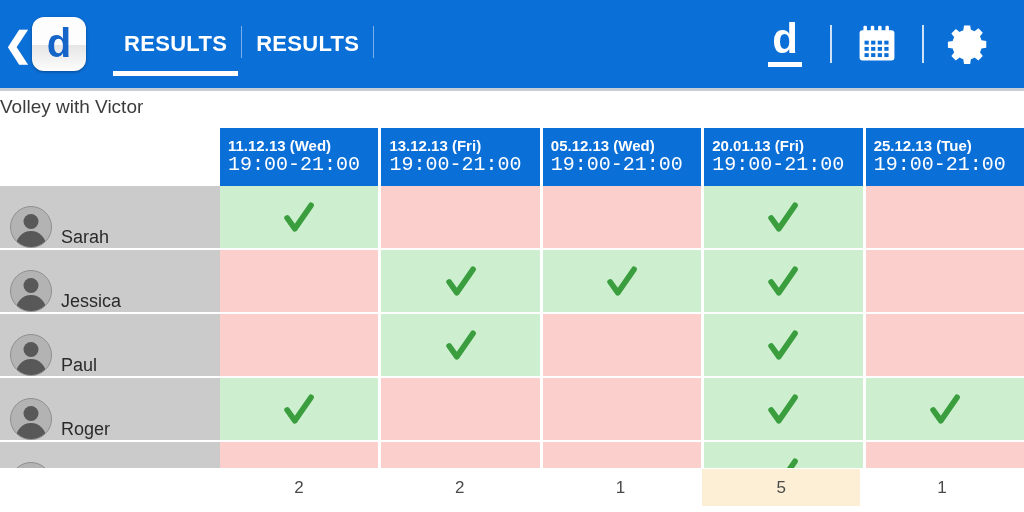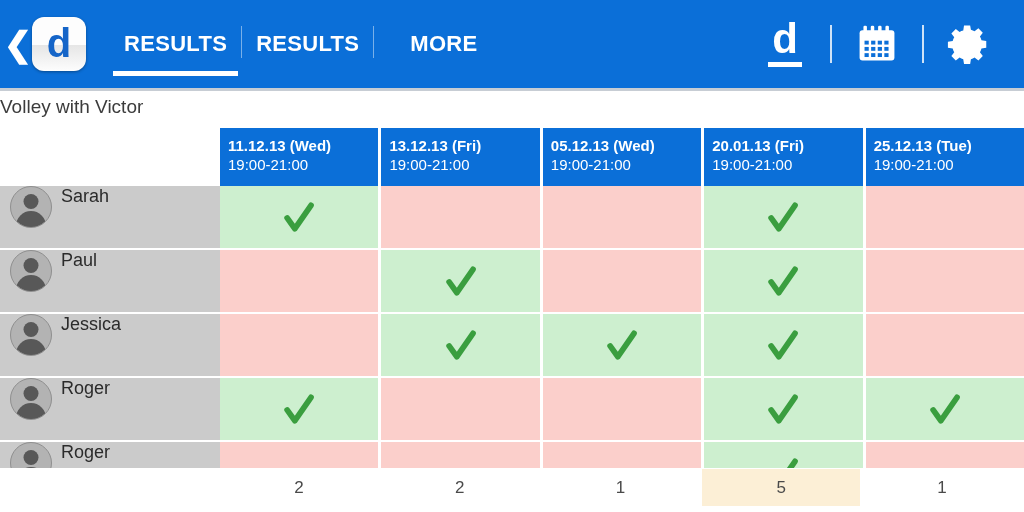--- a/index.html
+++ b/index.html
@@ -88,33 +88,33 @@
     width:220px; min-width:220px; flex:0 0 220px;
   }
   .datecell{
     flex:1 1 0; min-width:0;
     background:#0B6FD8; color:#fff;
     border-right:3px solid #ffffff;
     padding:8px 0 0 8px;
     height:58px;
   }
   .datecell .d1{ font-size:15px; font-weight:bold; line-height:19px; white-space:nowrap; }
-  .datecell .d2{ font-size:15px; line-height:19px; white-space:nowrap; }
+  .datecell .d2{ font-size:20px; line-height:19px; white-space:nowrap;font-family:Liberation Mono, monospace; }
 
   .headrow{ height:58px; }
   .headrow .namecol{ background:#ffffff; }
 
   .bodywrap{
     position:absolute; left:0; top:58px; width:1024px; height:282px;
     overflow:hidden;
   }
   .prow{ display:flex; width:1024px; height:62px; margin-bottom:2px; }
   .pname{
     width:220px; min-width:220px; flex:0 0 220px;
-    background:#cbcbcb; display:flex; align-items:flex-start;
+    background:#cbcbcb; display:flex; align-items:flex-end;
     padding-left:10px; gap:9px;
   }
   .avatar{
     width:42px; height:42px; border-radius:50%;
     background:#b3b3b3; border:1px solid #8f8f8f;
     position:relative; overflow:hidden; flex:0 0 42px;
   }
   .avatar::before{
     content:""; position:absolute; left:50%; top:7px;
     width:15px; height:15px; border-radius:50%;
@@ -162,23 +162,20 @@
 
   <div class="tabs">
     <div class="tab active">
       <span>RESULTS</span>
     </div>
     <div class="tab-sep"></div>
     <div class="tab">
       <span>RESULTS</span>
     </div>
     <div class="tab-sep"></div>
-    <div class="tab more">
-      <span>MORE</span>
-    </div>
   </div>
 
   <div class="appbar-right">
     <div class="ic">
       <span class="ic-d">d</span>
     </div>
     <div class="vsep"></div>
     <div class="ic">
       <svg width="44" height="44" viewBox="0 0 24 24" aria-hidden="true">
         <rect x="2.5" y="4.5" width="19" height="16.5" rx="1.6" fill="#ffffff"></rect>
@@ -257,52 +254,52 @@
         <div class="cell yes">
           <svg class="check" viewBox="0 0 24 24">
             <path d="M4.5 12.6 L9.4 19.4 L19.6 4.6" fill="none" stroke="#3a9e3f" stroke-width="3.6" stroke-linecap="round" stroke-linejoin="round"></path>
           </svg>
         </div>
         <div class="cell no" style="border-right: none;"></div>
       </div>
       <div class="prow">
         <div class="pname">
           <div class="avatar"></div>
+          <span class="nm">Jessica</span>
+        </div>
+        <div class="cell no"></div>
+        <div class="cell yes">
+          <svg class="check" viewBox="0 0 24 24">
+            <path d="M4.5 12.6 L9.4 19.4 L19.6 4.6" fill="none" stroke="#3a9e3f" stroke-width="3.6" stroke-linecap="round" stroke-linejoin="round"></path>
+          </svg>
+        </div>
+        <div class="cell yes">
+          <svg class="check" viewBox="0 0 24 24">
+            <path d="M4.5 12.6 L9.4 19.4 L19.6 4.6" fill="none" stroke="#3a9e3f" stroke-width="3.6" stroke-linecap="round" stroke-linejoin="round"></path>
+          </svg>
+        </div>
+        <div class="cell yes">
+          <svg class="check" viewBox="0 0 24 24">
+            <path d="M4.5 12.6 L9.4 19.4 L19.6 4.6" fill="none" stroke="#3a9e3f" stroke-width="3.6" stroke-linecap="round" stroke-linejoin="round"></path>
+          </svg>
+        </div>
+        <div class="cell no" style="border-right: none;"></div>
+      </div>
+      <div class="prow">
+        <div class="pname">
+          <div class="avatar"></div>
           <span class="nm">Paul</span>
         </div>
         <div class="cell no"></div>
         <div class="cell yes">
           <svg class="check" viewBox="0 0 24 24">
             <path d="M4.5 12.6 L9.4 19.4 L19.6 4.6" fill="none" stroke="#3a9e3f" stroke-width="3.6" stroke-linecap="round" stroke-linejoin="round"></path>
           </svg>
         </div>
         <div class="cell no"></div>
-        <div class="cell yes">
-          <svg class="check" viewBox="0 0 24 24">
-            <path d="M4.5 12.6 L9.4 19.4 L19.6 4.6" fill="none" stroke="#3a9e3f" stroke-width="3.6" stroke-linecap="round" stroke-linejoin="round"></path>
-          </svg>
-        </div>
-        <div class="cell no" style="border-right: none;"></div>
-      </div>
-      <div class="prow">
-        <div class="pname">
-          <div class="avatar"></div>
-          <span class="nm">Jessica</span>
-        </div>
-        <div class="cell no"></div>
-        <div class="cell yes">
-          <svg class="check" viewBox="0 0 24 24">
-            <path d="M4.5 12.6 L9.4 19.4 L19.6 4.6" fill="none" stroke="#3a9e3f" stroke-width="3.6" stroke-linecap="round" stroke-linejoin="round"></path>
-          </svg>
-        </div>
-        <div class="cell yes">
-          <svg class="check" viewBox="0 0 24 24">
-            <path d="M4.5 12.6 L9.4 19.4 L19.6 4.6" fill="none" stroke="#3a9e3f" stroke-width="3.6" stroke-linecap="round" stroke-linejoin="round"></path>
-          </svg>
-        </div>
         <div class="cell yes">
           <svg class="check" viewBox="0 0 24 24">
             <path d="M4.5 12.6 L9.4 19.4 L19.6 4.6" fill="none" stroke="#3a9e3f" stroke-width="3.6" stroke-linecap="round" stroke-linejoin="round"></path>
           </svg>
         </div>
         <div class="cell no" style="border-right: none;"></div>
       </div>
       <div class="prow">
         <div class="pname">
           <div class="avatar"></div>

